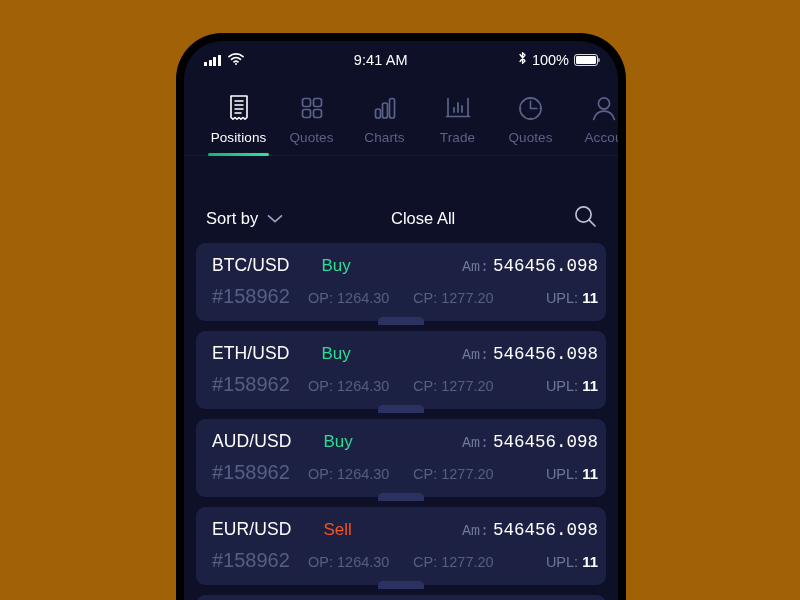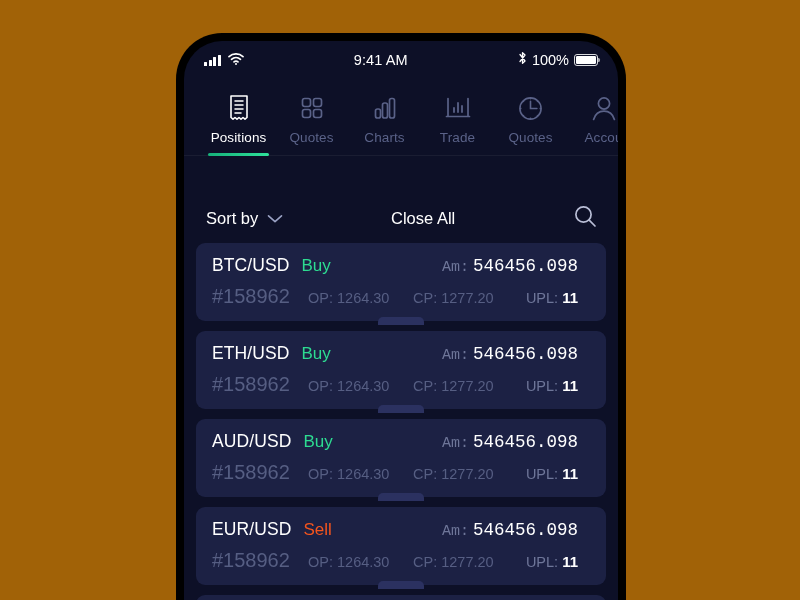--- a/index.html
+++ b/index.html
@@ -145,38 +145,38 @@
     width: 434px; height: 390px;
     overflow: hidden;
   }
   .card {
     position: relative;
     margin: 0 12px 10px 12px;
     height: 78px;
     background: #1c2144;
     border-radius: 9px;
     box-sizing: border-box;
-    padding: 12px 28px 0 16px;
+    padding: 12px 8px 0 16px;
   }
   .card .row1 {
     display: flex; align-items: baseline;
     height: 28px;
   }
   .card .row2 {
     display: flex; align-items: baseline;
     height: 26px; margin-top: 2px;
   }
   .sym {
     color: #ffffff; font-size: 17.5px;
     flex: 0 0 auto;
     letter-spacing: .1px;
   }
   .side {
     font-size: 17px;
-    margin-left: 12px;
+    margin-left: 32px;
     flex: 0 0 auto;
   }
   .side.buy { color: #2ddb91; }
   .side.sell { color: #f4541d; }
   .amt-wrap { margin-left: auto; display: flex; align-items: baseline; gap: 4px; font-family: Liberation Mono, monospace; }
   .amt-lbl { color: #6e7699; font-size: 15px; }
   .amt-val { color: #ffffff; font-size: 17.5px; }
 
   .ticket { color: #565e83; font-size: 20px; flex: 0 0 auto; width: 96px; }
   .op { color: #565e83; font-size: 14.5px; flex: 0 0 auto; width: 105px; }

